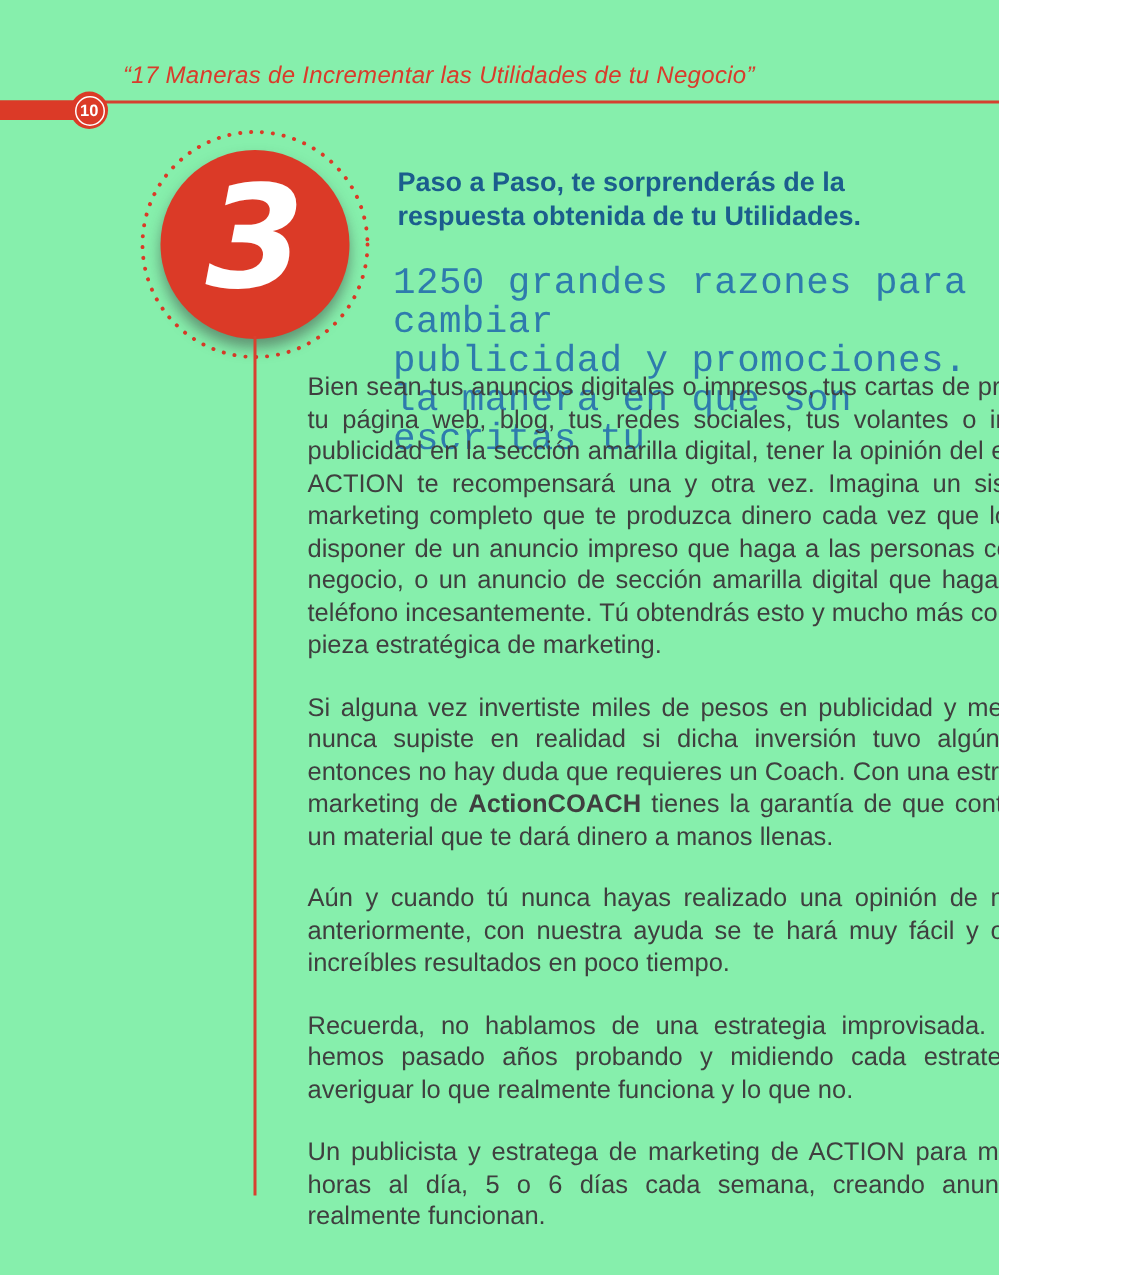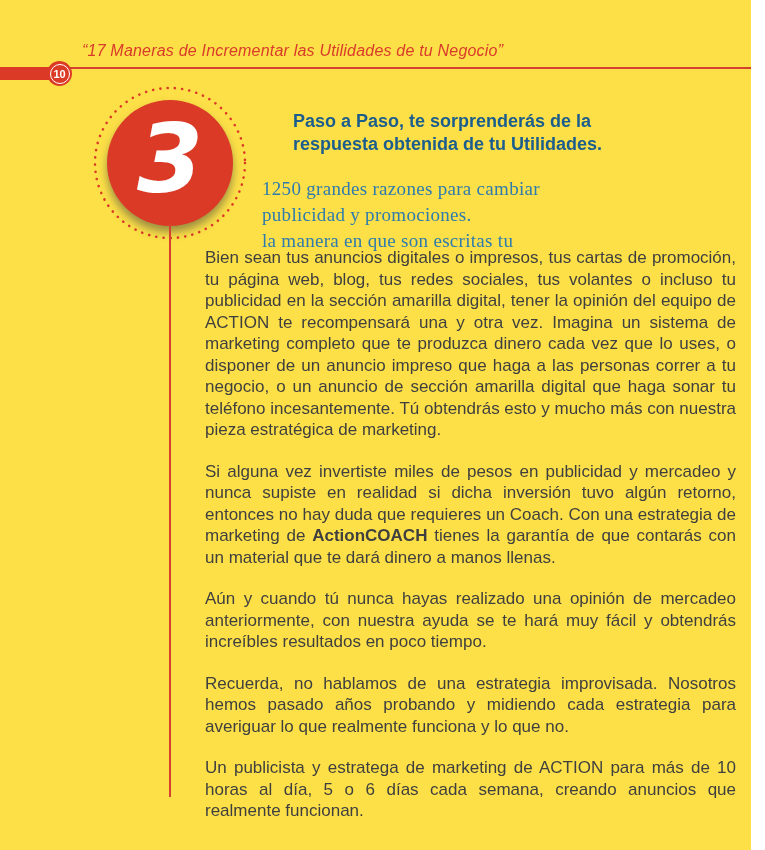--- a/index.html
+++ b/index.html
@@ -1,21 +1,21 @@
 <!DOCTYPE html>
 <html><head>
 <meta charset="utf-8">
 <style>
   * { margin: 0; padding: 0; box-sizing: border-box; }
   html, body { background: #ffffff; }
   .page {
     position: relative;
-    width: 751px;
+    width: 666px;
     height: 850px;
-    background: #fde047;
+    background: #86efac;
     overflow: hidden;
     font-family: "Liberation Sans", sans-serif;
   }
 
   
   .header-title {
     position: absolute;
     left: 82px;
     top: 42px;
     font-style: italic;
@@ -106,31 +106,30 @@
 
   
   .section-heading {
     position: absolute;
     left: 265px;
     top: 110px;
     color: #1b5d8d;
     font-weight: bold;
     font-size: 18px;
     line-height: 23px;
-    margin-left: 28px;
   }
   .section-heading span { display: block; }
 
   .section-script {
     position: absolute;
     left: 262px;
     top: 176px;
     color: #2e7bad;
-    font-family: Liberation Serif, serif;
-    font-size: 19px;
+    font-family: Liberation Mono, monospace;
+    font-size: 25px;
     line-height: 26px;
     letter-spacing: 0.3px;
   }
   .section-script span { display: block; }
 
   
   .body-copy {
     position: absolute;
     left: 205px;
     top: 247px;

